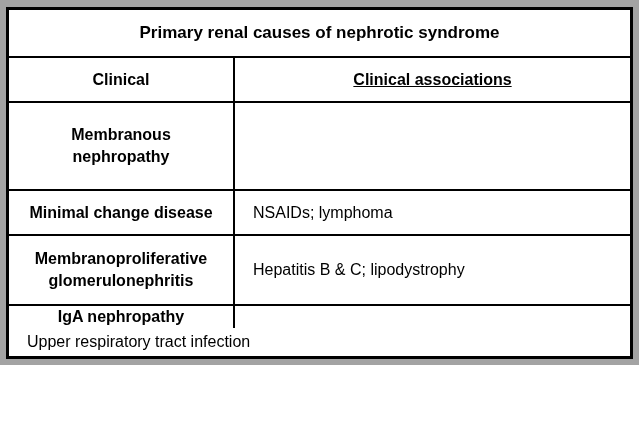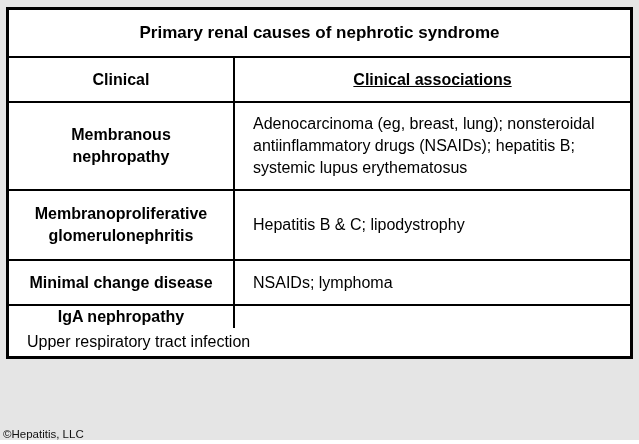--- a/index.html
+++ b/index.html
@@ -1,20 +1,20 @@
 <!DOCTYPE html>
 <html><head>
 <meta charset="utf-8">
 <style>
   html, body { margin: 0; padding: 0; }
   .page {
     position: relative;
     width: 639px;
-    height: 440px;
-    background: #e5e5e5;
+    height: 365px;
+    background: #a3a3a3;
     font-family: "Liberation Sans", sans-serif;
     color: #000000;
     overflow: hidden;
   }
   .tbl {
     position: absolute;
     left: 6px;
     top: 7px;
     width: 621px;
     border: 3px solid #000000;
@@ -88,31 +88,30 @@
     <div class="title-row">Primary renal causes of nephrotic syndrome</div>
 
     <div class="row header-row">
       <div class="cell-left">Clinical</div>
       <div class="cell-right">Clinical associations</div>
     </div>
 
 
     <div class="row r2">
       <div class="cell-left">Membranous nephropathy</div>
-      <div class="cell-right">Adenocarcinoma (eg, breast, lung); nonsteroidal antiinflammatory drugs (NSAIDs); hepatitis B; systemic lupus erythematosus</div>
+    </div>
+
+    <div class="row r4">
+      <div class="cell-left">Minimal change disease</div>
+      <div class="cell-right">NSAIDs; lymphoma</div>
     </div>
 
     <div class="row r3">
       <div class="cell-left">Membranoproliferative glomerulonephritis</div>
       <div class="cell-right">Hepatitis B &amp; C; lipodystrophy</div>
-    </div>
-
-    <div class="row r4">
-      <div class="cell-left">Minimal change disease</div>
-      <div class="cell-right">NSAIDs; lymphoma</div>
     </div>
 
     <div class="row r5">
       <div class="cell-left">IgA nephropathy</div>
       <div class="cell-right">Upper respiratory tract infection</div>
     </div>
 
   </div>
 
   <div class="footer">©Hepatitis, LLC</div>

